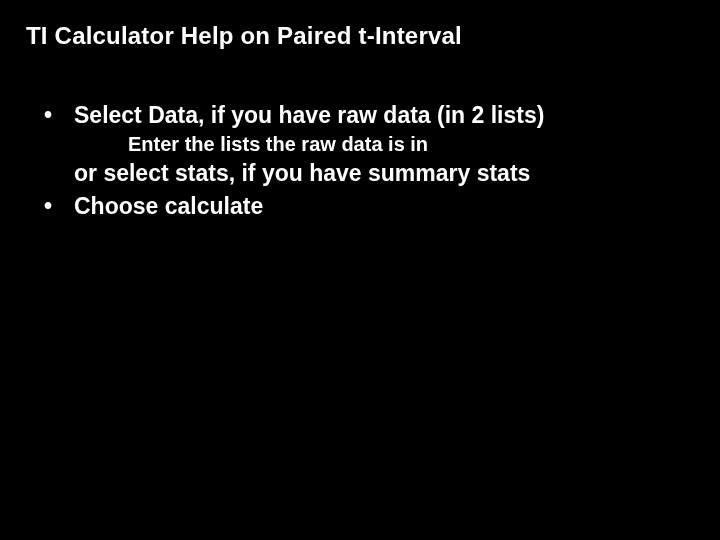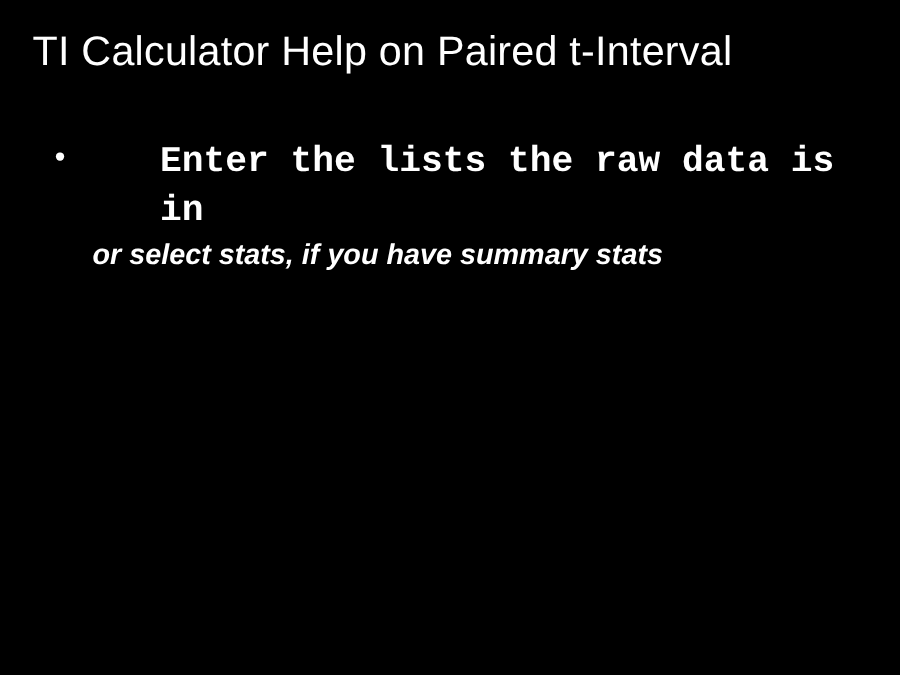--- a/index.html
+++ b/index.html
@@ -10,22 +10,22 @@
       color: #fff;
       font-family: Arial, Helvetica, sans-serif;
       overflow: hidden;
     }
     .slide {
       width: 100%;
       height: 100%;
       padding: 22px 26px 0 26px;
     }
     .title {
-      font-size: 33px;
-      font-weight: normal;
+      font-size: 24px;
+      font-weight: bold;
       color: #fff;
       margin-bottom: 50px;
       letter-spacing: 0.2px;
     }
     .bullets {
       list-style: none;
       padding-left: 10px;
     }
     .bullets > li {
       position: relative;
@@ -38,40 +38,40 @@
     .bullets > li::before {
       content: "•";
       position: absolute;
       left: 8px;
       top: 0;
       font-size: 23px;
     }
     .sub {
       display: block;
       padding-left: 54px;
-      font-size: 29px;
+      font-size: 20px;
       font-weight: bold;
       line-height: 1.35;
-      font-family: Liberation Mono, monospace;
     }
     .sub-or {
       display: block;
       padding-left: 0;
       font-size: 23px;
       font-weight: bold;
       line-height: 1.35;
-      font-style: italic;
     }
     .i { font-style: italic; }
   </style>
 </head>
 <body>
 
 <div class="slide">
   <h1 class="title">TI Calculator Help on Paired t-Interval</h1>
 
   <ul class="bullets">
     <li>
+      <span>Select Data, if you have raw data (in 2 lists)</span>
       <span class="sub">Enter the lists the raw data is in</span>
       <span class="sub-or">or select stats, if you have summary stats</span>
     </li>
+    <li>Choose calculate</li>
   </ul>
 </div>
 
 </body></html>

